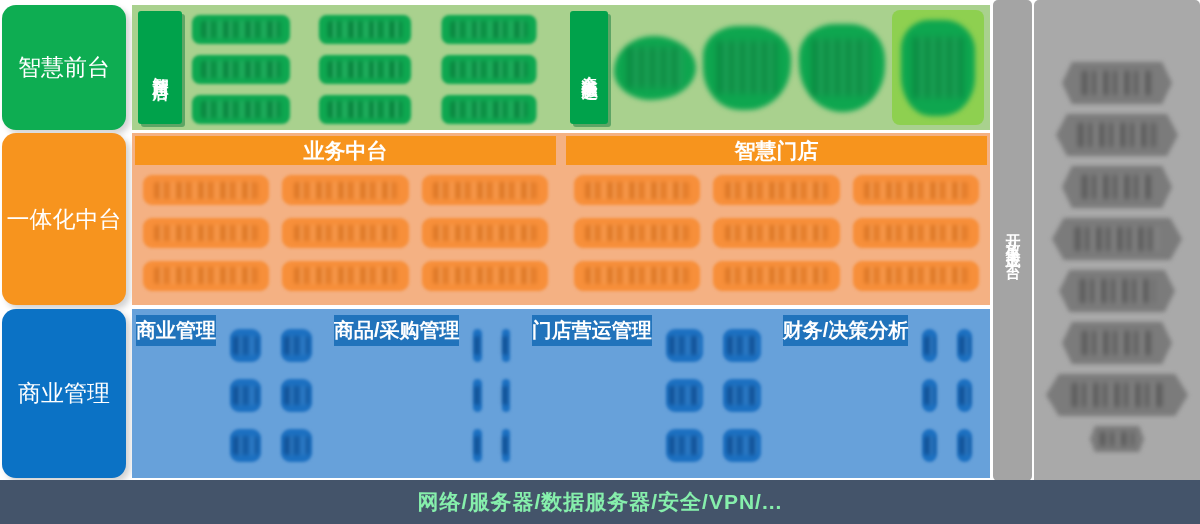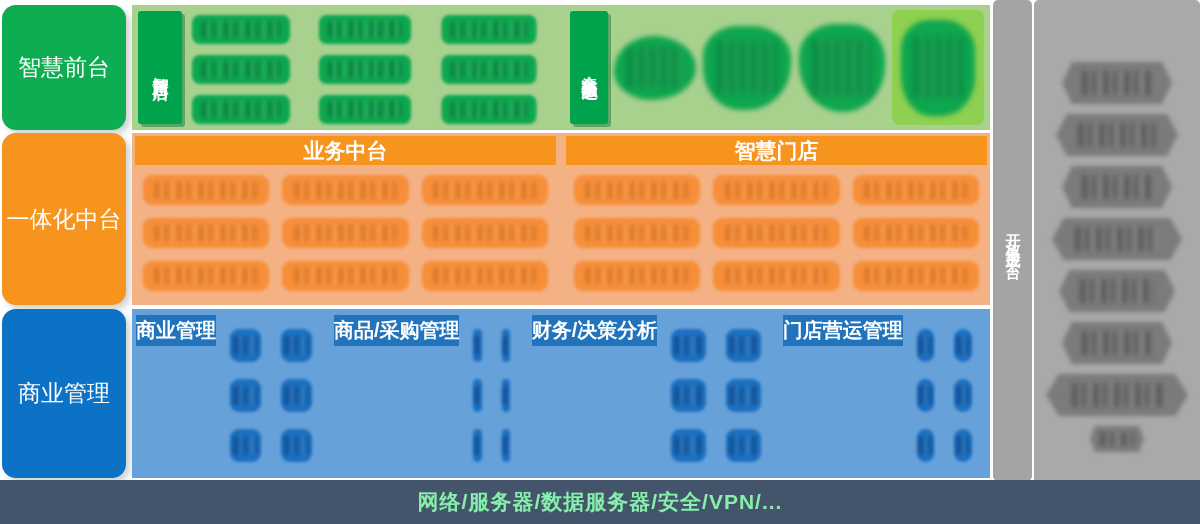--- a/index.html
+++ b/index.html
@@ -194,32 +194,32 @@
         <div class="pill-grid g23">
           <div class="pill"></div>
         <div class="pill"></div>
             <div class="pill"></div>
             <div class="pill"></div>
             <div class="pill"></div>
             <div class="pill"></div>
           </div>
       </div>
       <div class="back-col">
+        <div class="col-header">门店营运管理</div>
+        <div class="pill-grid g23">
+          <div class="pill"></div>
+        <div class="pill"></div>
+            <div class="pill"></div>
+            <div class="pill"></div>
+            <div class="pill"></div>
+            <div class="pill"></div>
+          </div>
+      </div>
+      <div class="back-col">
         <div class="col-header">财务/决策分析</div>
-        <div class="pill-grid g23">
-          <div class="pill"></div>
-        <div class="pill"></div>
-            <div class="pill"></div>
-            <div class="pill"></div>
-            <div class="pill"></div>
-            <div class="pill"></div>
-          </div>
-      </div>
-      <div class="back-col">
-        <div class="col-header">门店营运管理</div>
         <div class="pill-grid g23">
           <div class="pill"></div>
         <div class="pill"></div>
             <div class="pill"></div>
             <div class="pill"></div>
             <div class="pill"></div>
             <div class="pill"></div>
           </div>
       </div>
     </div>

